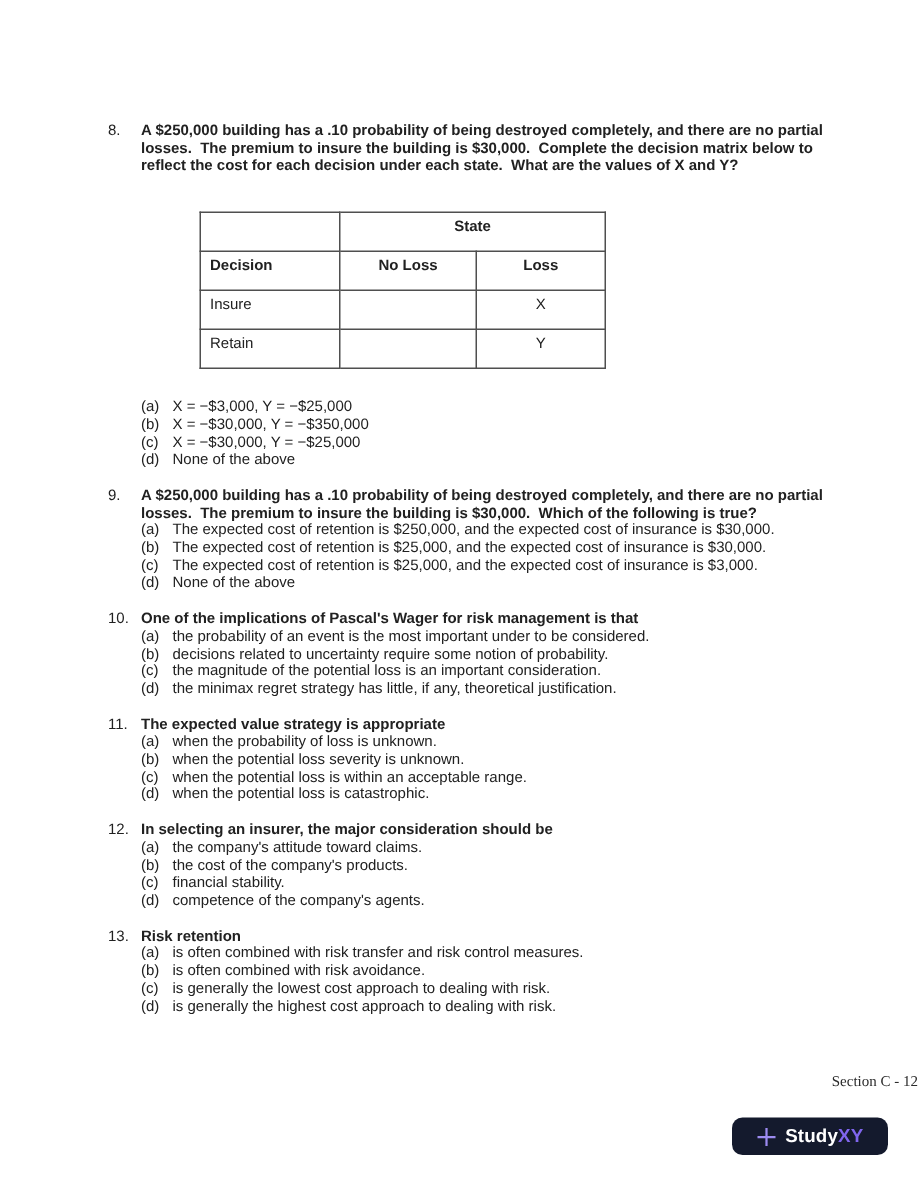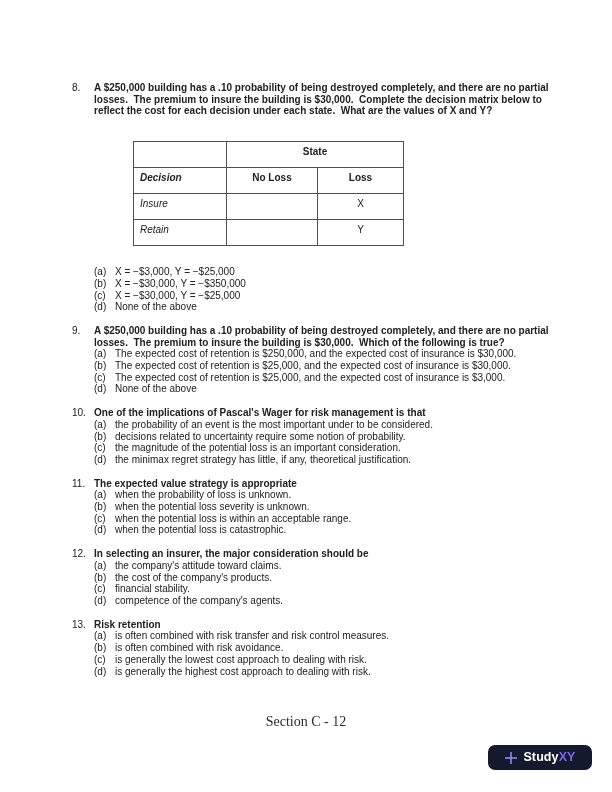--- a/index.html
+++ b/index.html
@@ -17,27 +17,27 @@
   .stem { white-space:pre-wrap;font-weight:bold; }
   .option { display:flex; }
   .opt-letter { flex:0 0 21px; }
   .opt-text { flex:1; }
 
   table.matrix { border-collapse:collapse; table-layout:fixed; margin:24px 0 20px 39px; }
   table.matrix td {
     border:1px solid #4f4f4f; vertical-align:top; height:26px;
     padding:4px 0 0 0; font-size:10px;
   }
-  table.matrix td.c-left { text-align:left; padding-left:6px;font-style:italic; }
+  table.matrix td.c-left { text-align:left; padding-left:6px; }
   table.matrix td.c-center { text-align:center; }
   table.matrix td.hdr { font-weight:bold; }
 
   .footer {
-    position:absolute; left:0; top:716px; width:100%; text-align:center;
-    font-family:"Liberation Serif", serif; font-size:14px; color:#2b2b2b;
+    position:absolute; left:0; top:716px; width:100%; text-align:right;
+    font-family:"Liberation Serif", serif; font-size:10px; color:#2b2b2b;
   }
   .brand {
     position:absolute; left:488px; top:745px; width:104px; height:25px;
     background:#141a2d; border-radius:7px;
     display:flex; align-items:center; justify-content:center;
   }
   .brand svg { margin-right:5px; display:block; }
   .brand-text { font-size:12.5px; font-weight:bold; color:#ffffff; letter-spacing:0.1px; }
   .brand-accent { color:#8066ee; }
 </style>

